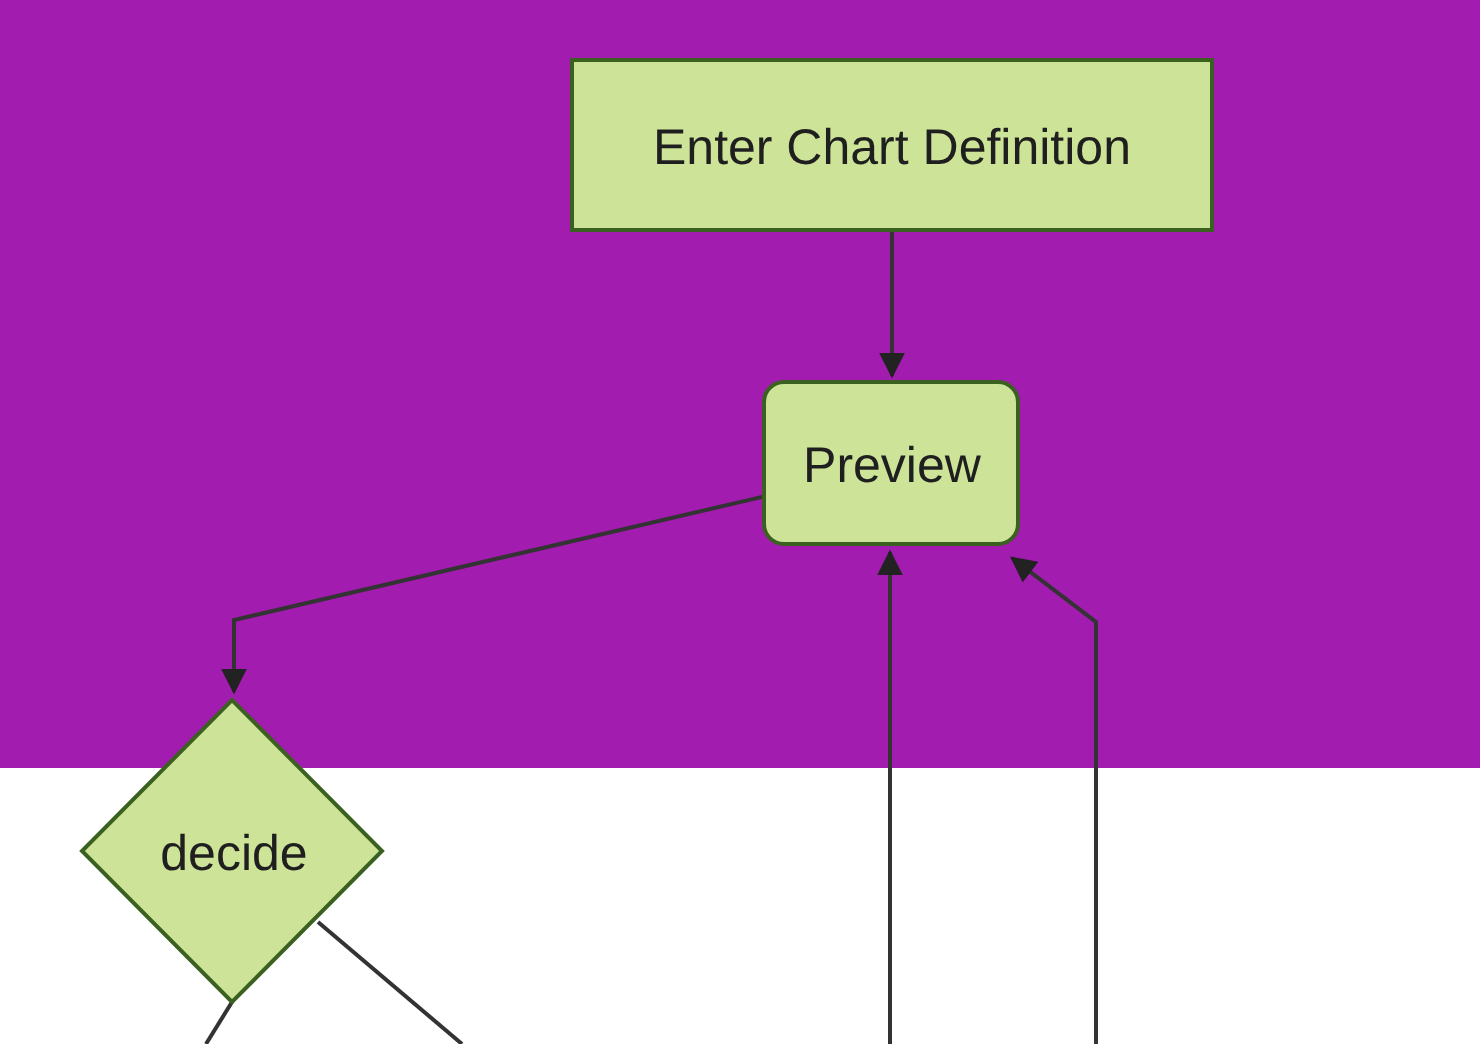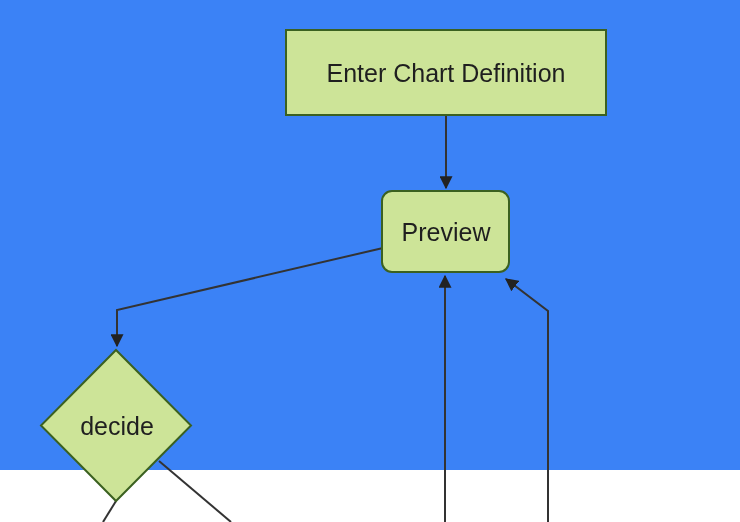--- a/index.html
+++ b/index.html
@@ -6,22 +6,22 @@
     margin: 0;
     padding: 0;
     width: 740px;
     height: 522px;
     background: #ffffff;
     overflow: hidden;
   }
   .canvas {
     position: relative;
     width: 740px;
-    height: 470px;
-    background: #3b82f6;
+    height: 384px;
+    background: #a21caf;
   }
   svg { display: block; }
   .node-shape {
     fill: #cde498;
     stroke: #3b6120;
     stroke-width: 2px;
   }
   .node-label {
     font-family: "Liberation Sans", "DejaVu Sans", sans-serif;
     font-size: 25px;

